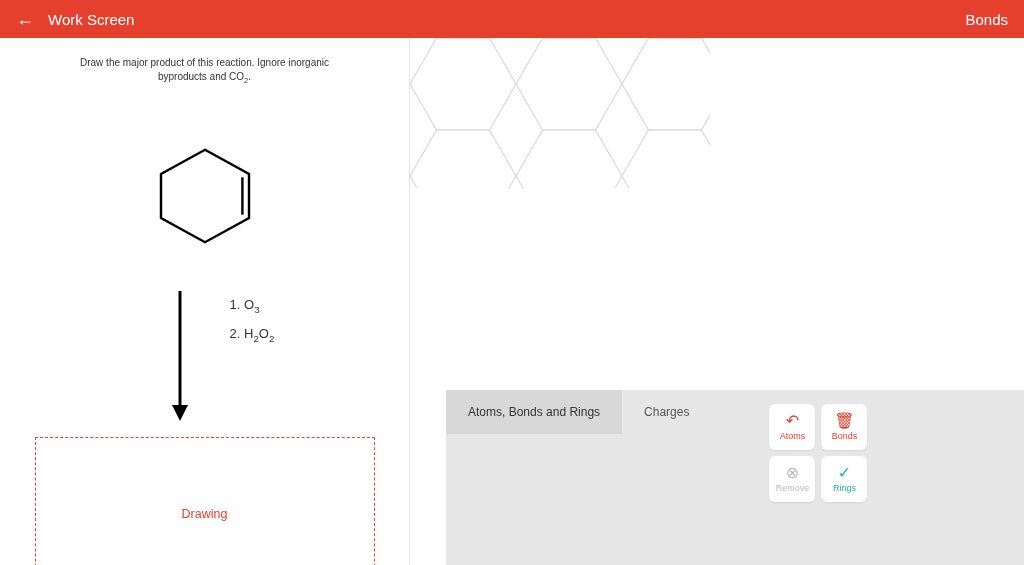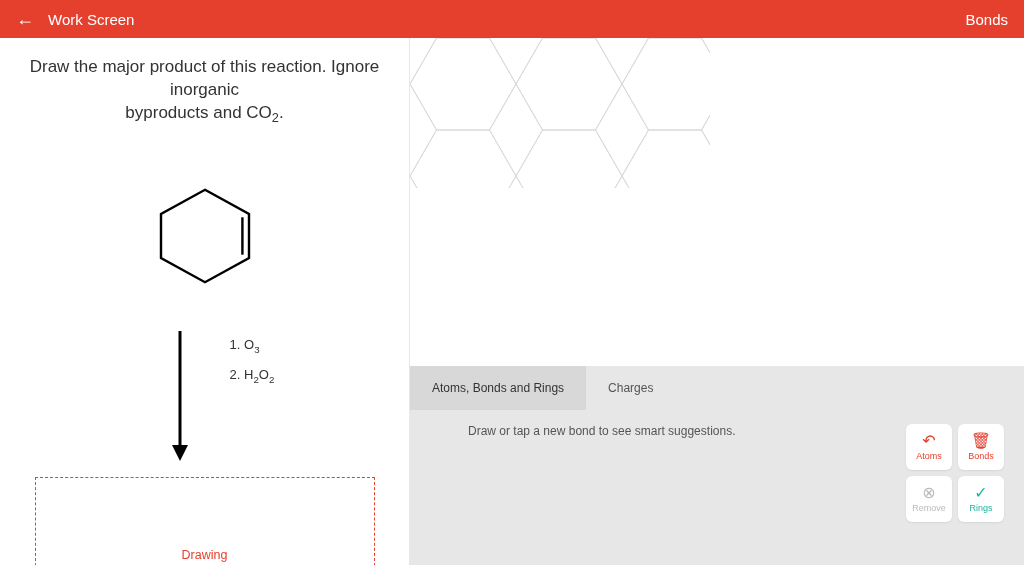--- a/index.html
+++ b/index.html
@@ -9,38 +9,38 @@
     justify-content: space-between; padding: 0 16px; font-size: 15px;
   }
   .header-left { display:flex; align-items:center; gap:14px; }
   .back-arrow { font-size:18px; line-height:1; cursor:pointer; }
   .submit { cursor:pointer; }
   .body { display:flex; height: calc(565px - 38px); }
   .left {
     width: 410px; border-right: 1px solid #e7e7e7; padding: 18px 20px 0 20px;
     display:flex; flex-direction:column; align-items:center;
   }
-  .prompt { font-size: 17px; color:#333; text-align:center; line-height:1.35; max-width:360px; }
+  .prompt { font-size: 10px; color:#333; text-align:center; line-height:1.35; max-width:360px; }
   sub { font-size: 0.75em; }
   .mol-area { margin-top: 55px; display:flex; flex-direction:column; align-items:center; width:100%; }
   .hexagon-svg { width:110px; height:110px; }
   .arrow-reagent { display:flex; align-items:flex-start; gap:40px; margin-top:40px; margin-left: 35px; }
   .arrow { width: 20px; height:130px; }
   .reagents { font-size:13px; color:#333; line-height:2.2; }
   .drawing-box {
     margin-top: 16px; width: 340px; height: 155px; border: 1.5px dashed #e4402d;
     display:flex; align-items:center; justify-content:center; color:#e4402d; font-size:12.5px;
   }
   .right { flex:1; display:flex; flex-direction:column; position:relative; background:#fff; }
   .canvas {
     flex:1; overflow:hidden; position:relative;
   }
   .hexgrid { position:absolute; inset:0; }
   .bottom-panel {
-    background:#e7e7e7; height:199px; display:flex; flex-direction:column;
+    background:#e7e7e7; height:175px; display:flex; flex-direction:row;margin-left:36px;
   }
   .tabs { display:flex; height:44px; font-size:12px; color:#555; }
   .tab { padding: 0 22px; display:flex; align-items:center; cursor:pointer; }
   .tab.active { background:#d8d8d8; color:#333; }
   .tab-content {
     flex:1; display:flex; align-items:flex-start; justify-content:space-between;
     padding: 14px 20px 0 58px; font-size:12px; color:#555;
   }
   .btn-grid { display:grid; grid-template-columns: 46px 46px; grid-auto-rows:46px; gap:6px; }
   .tool-btn {
@@ -112,21 +112,20 @@
         <rect width="100%" height="100%" fill="url(#hexp)"></rect>
       </svg>
     </div>
 
     <div class="bottom-panel">
       <div class="tabs">
         <div class="tab active">Atoms, Bonds and Rings</div>
         <div class="tab">Charges</div>
       </div>
       <div class="tab-content">
-        <span>Draw or tap a new bond to see smart suggestions.</span>
         <div class="btn-grid">
           <div class="tool-btn undo-c">
             <span class="ico">↶</span>
             <span>Atoms</span>
           </div>
           <div class="tool-btn reset-c">
             <span class="ico">🗑</span>
             <span>Bonds</span>
           </div>
           <div class="tool-btn remove-c">

